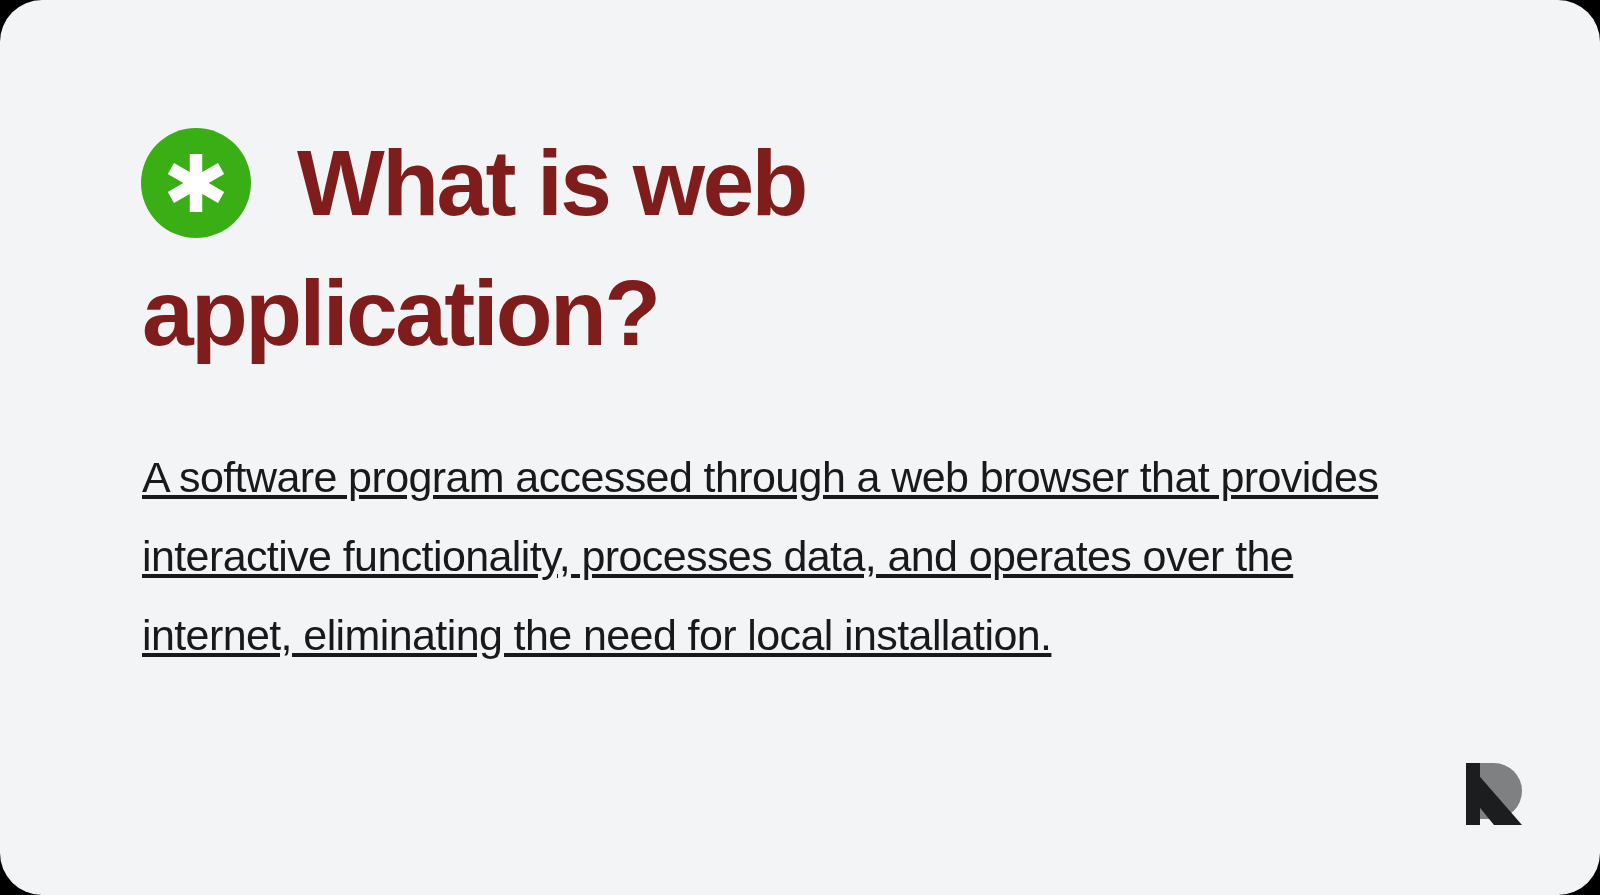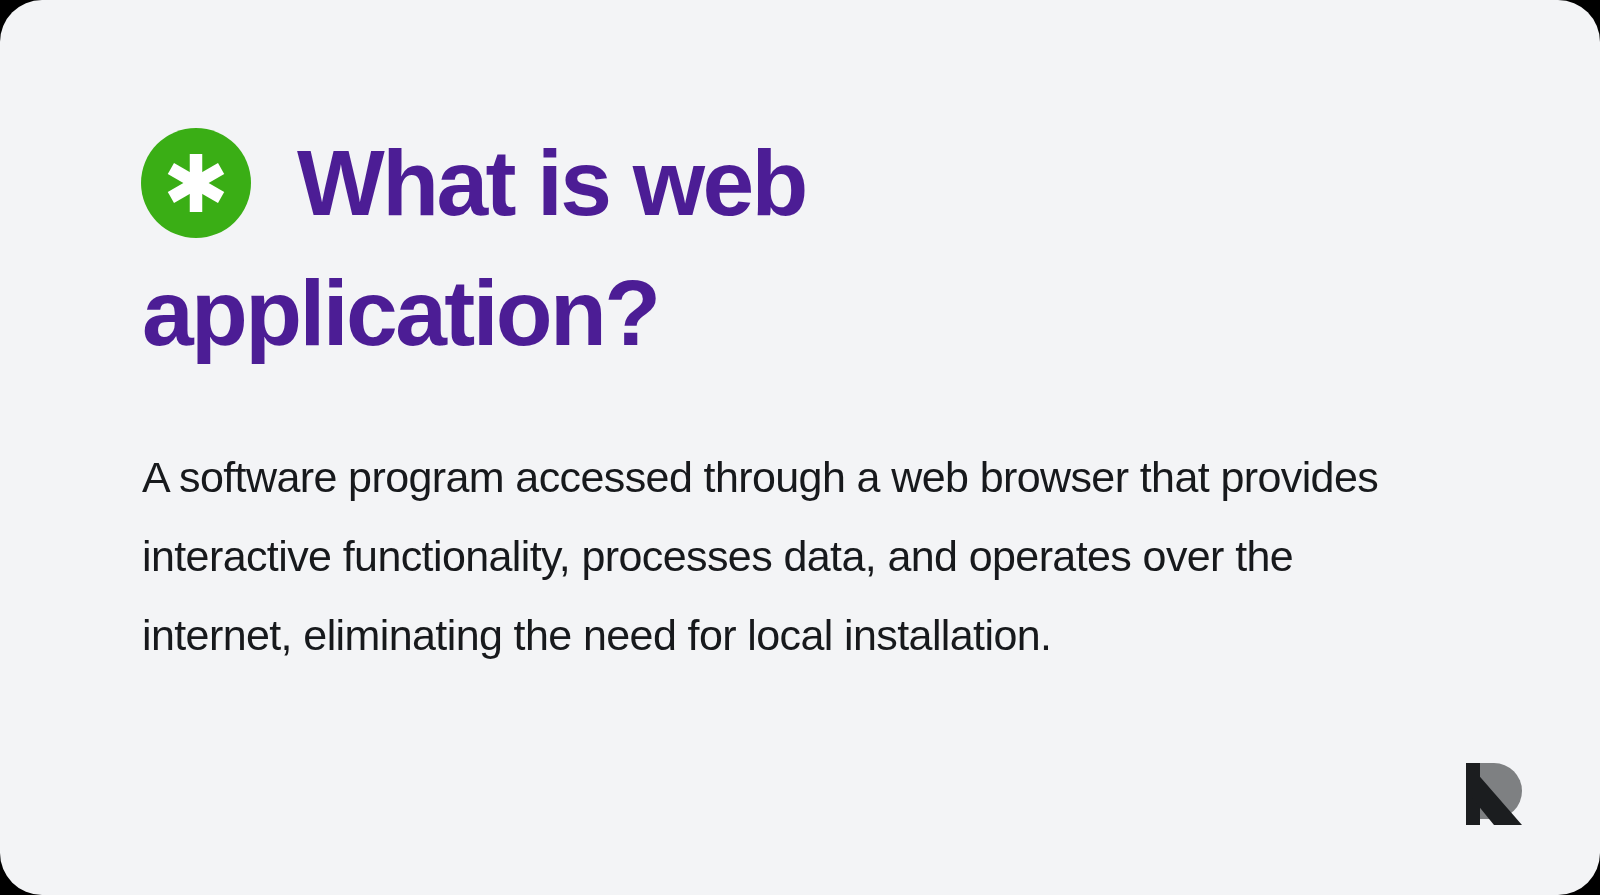--- a/index.html
+++ b/index.html
@@ -49,34 +49,35 @@
     justify-content: center;
   }
 
   #heading-icon svg { display: block; }
 
   #page-title {
     font-size: 93px;
     line-height: 130px;
     font-weight: 700;
     letter-spacing: -2.6px;
-    color: #4c1d95;
+    color: #7f1d1d;
     text-indent: 155px;
     width: 800px;
   }
 
   
   #description {
     margin-top: 60px;
     width: 1260px;
     font-size: 43px;
     line-height: 79px;
     font-weight: 400;
     letter-spacing: -0.6px;
     color: #17191c;
+    text-decoration: underline;
   }
 
   
   #brand-logo {
     position: absolute;
     right: 78px;
     bottom: 70px;
     width: 56px;
     height: 62px;
   }

